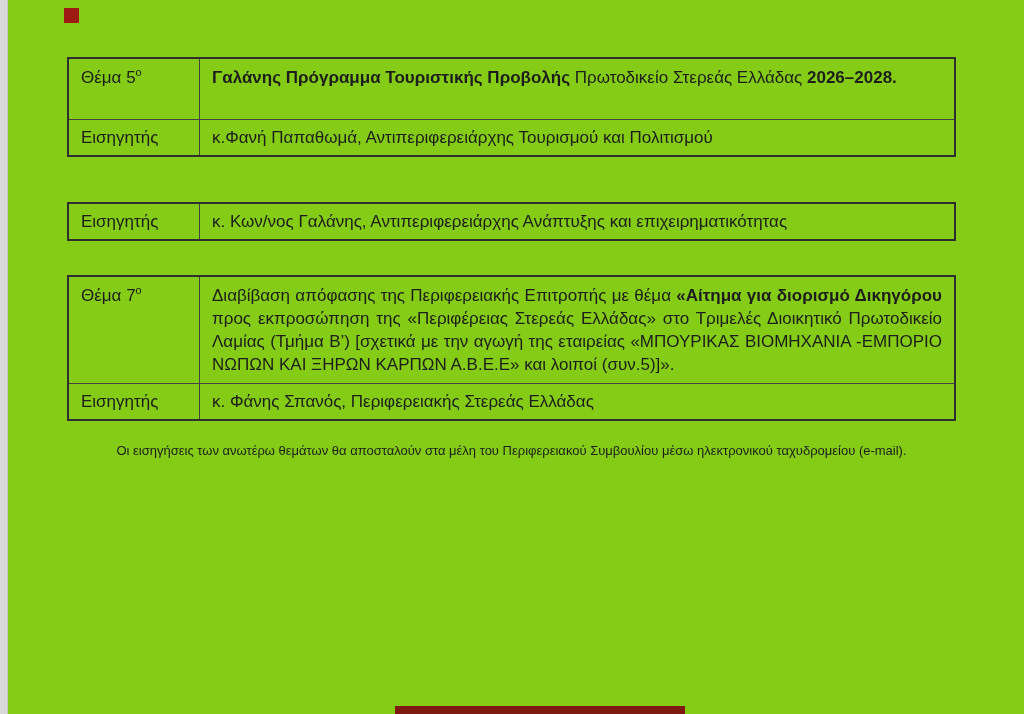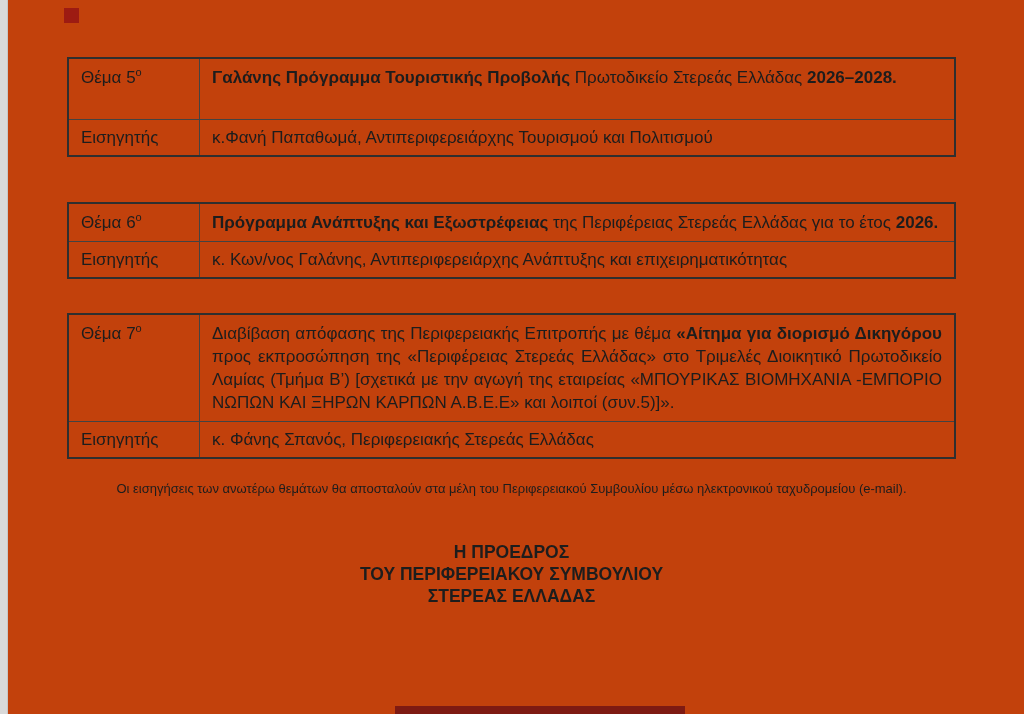--- a/index.html
+++ b/index.html
@@ -1,18 +1,18 @@
 <!DOCTYPE html>
 <html lang="el"><head>
 <meta charset="utf-8">
 <style>
   html,body { margin:0; padding:0; }
   .screen {
     position:relative; width:1024px; height:714px;
-    background:#c2410c; overflow:hidden;
+    background:#84cc16; overflow:hidden;
     font-family:"Liberation Sans", sans-serif;
     color:#1d1d1d;
   }
   .edge-strip {
     position:absolute; left:0; top:0; width:7px; height:714px;
     background:#d9d9d9; border-right:1px solid #c7c7c7;
   }
   .red-square {
     position:absolute; left:64px; top:8px; width:15px; height:15px;
     background:#9d1b12;
@@ -76,26 +76,20 @@
       </tr>
       <tr class="row-presenter">
         <td class="col-label">Εισηγητής</td>
         <td>κ.Φανή Παπαθωμά, Αντιπεριφερειάρχης Τουρισμού και Πολιτισμού</td>
       </tr>
     </tbody>
       </table>
 
     <table class="topic-table t2">
       <tbody>
-          <tr class="row-topic">
-        <td class="col-label">
-          <span>Θέμα 6</span><sup class="ord">ο</sup>
-        </td>
-        <td class="col-body"><span class="b">Πρόγραμμα Ανάπτυξης και Εξωστρέφειας</span><span> της Περιφέρειας Στερεάς Ελλάδας για το έτος </span><span class="b">2026.</span></td>
-      </tr>
       <tr class="row-presenter">
         <td class="col-label">Εισηγητής</td>
         <td>κ. Κων/νος Γαλάνης, Αντιπεριφερειάρχης Ανάπτυξης και επιχειρηματικότητας</td>
       </tr>
     </tbody>
       </table>
 
     <table class="topic-table t3">
       <tbody>
           <tr class="row-topic">
@@ -106,22 +100,17 @@
       </tr>
       <tr class="row-presenter">
         <td class="col-label">Εισηγητής</td>
         <td>κ. Φάνης Σπανός, Περιφερειακής Στερεάς Ελλάδας</td>
       </tr>
     </tbody>
       </table>
 
     <p class="note">Οι εισηγήσεις των ανωτέρω θεμάτων θα  αποσταλούν στα μέλη του Περιφερειακού Συμβουλίου μέσω ηλεκτρονικού ταχυδρομείου (e-mail).</p>
 
-    <div class="sig-block">
-      <div>Η ΠΡΟΕΔΡΟΣ</div>
-      <div>ΤΟΥ ΠΕΡΙΦΕΡΕΙΑΚΟΥ ΣΥΜΒΟΥΛΙΟΥ</div>
-      <div>ΣΤΕΡΕΑΣ ΕΛΛΑΔΑΣ</div>
-    </div>
 
   </div>
 
   <div class="bottom-cutoff-bar"></div>
 </div>
 
 </body></html>

